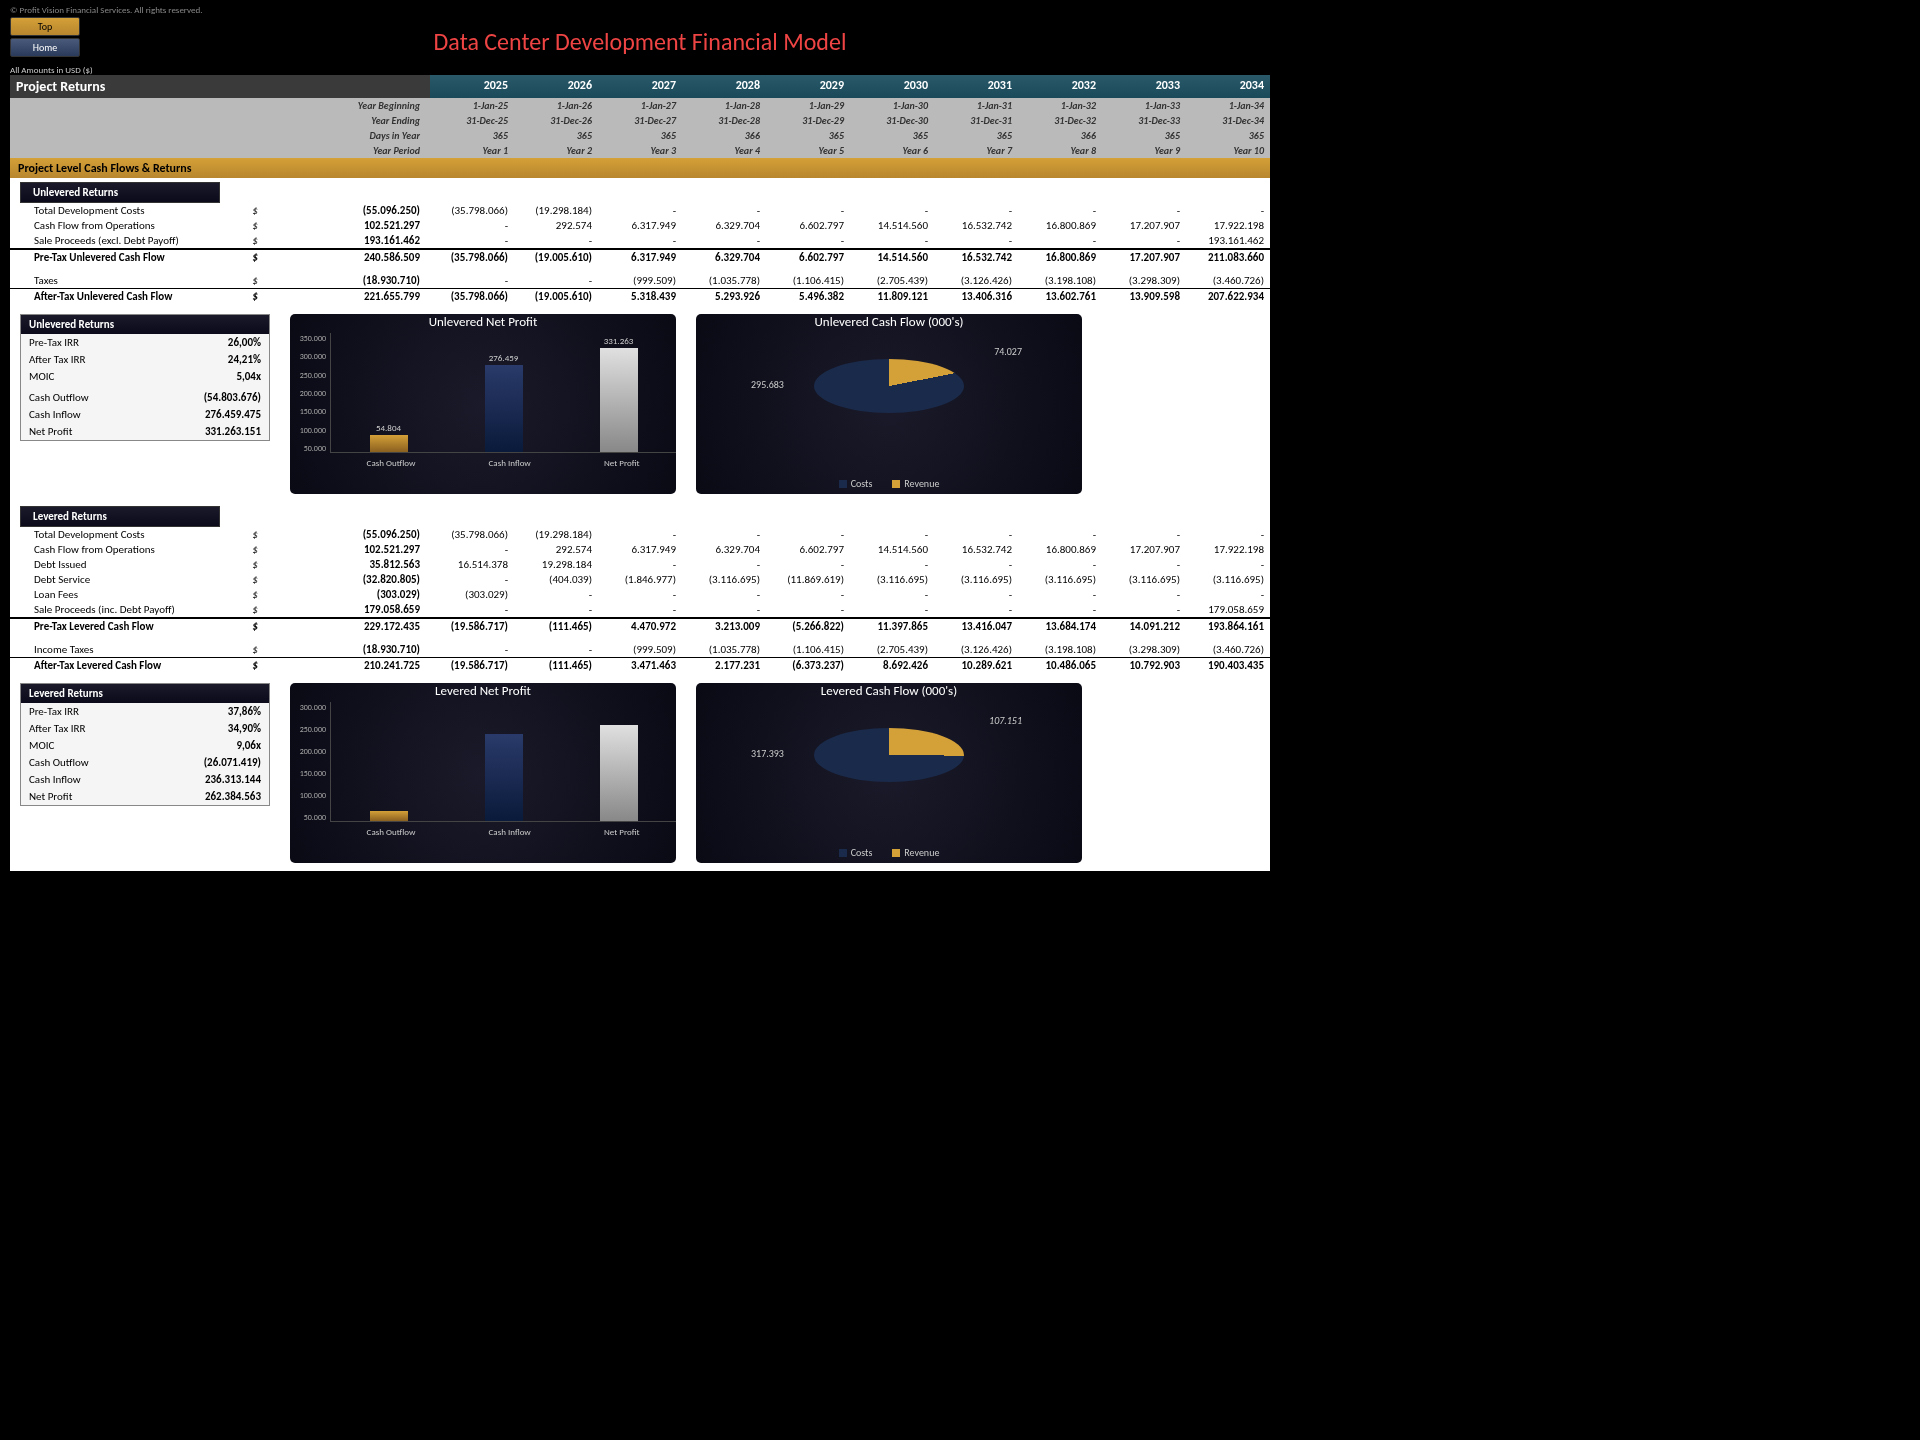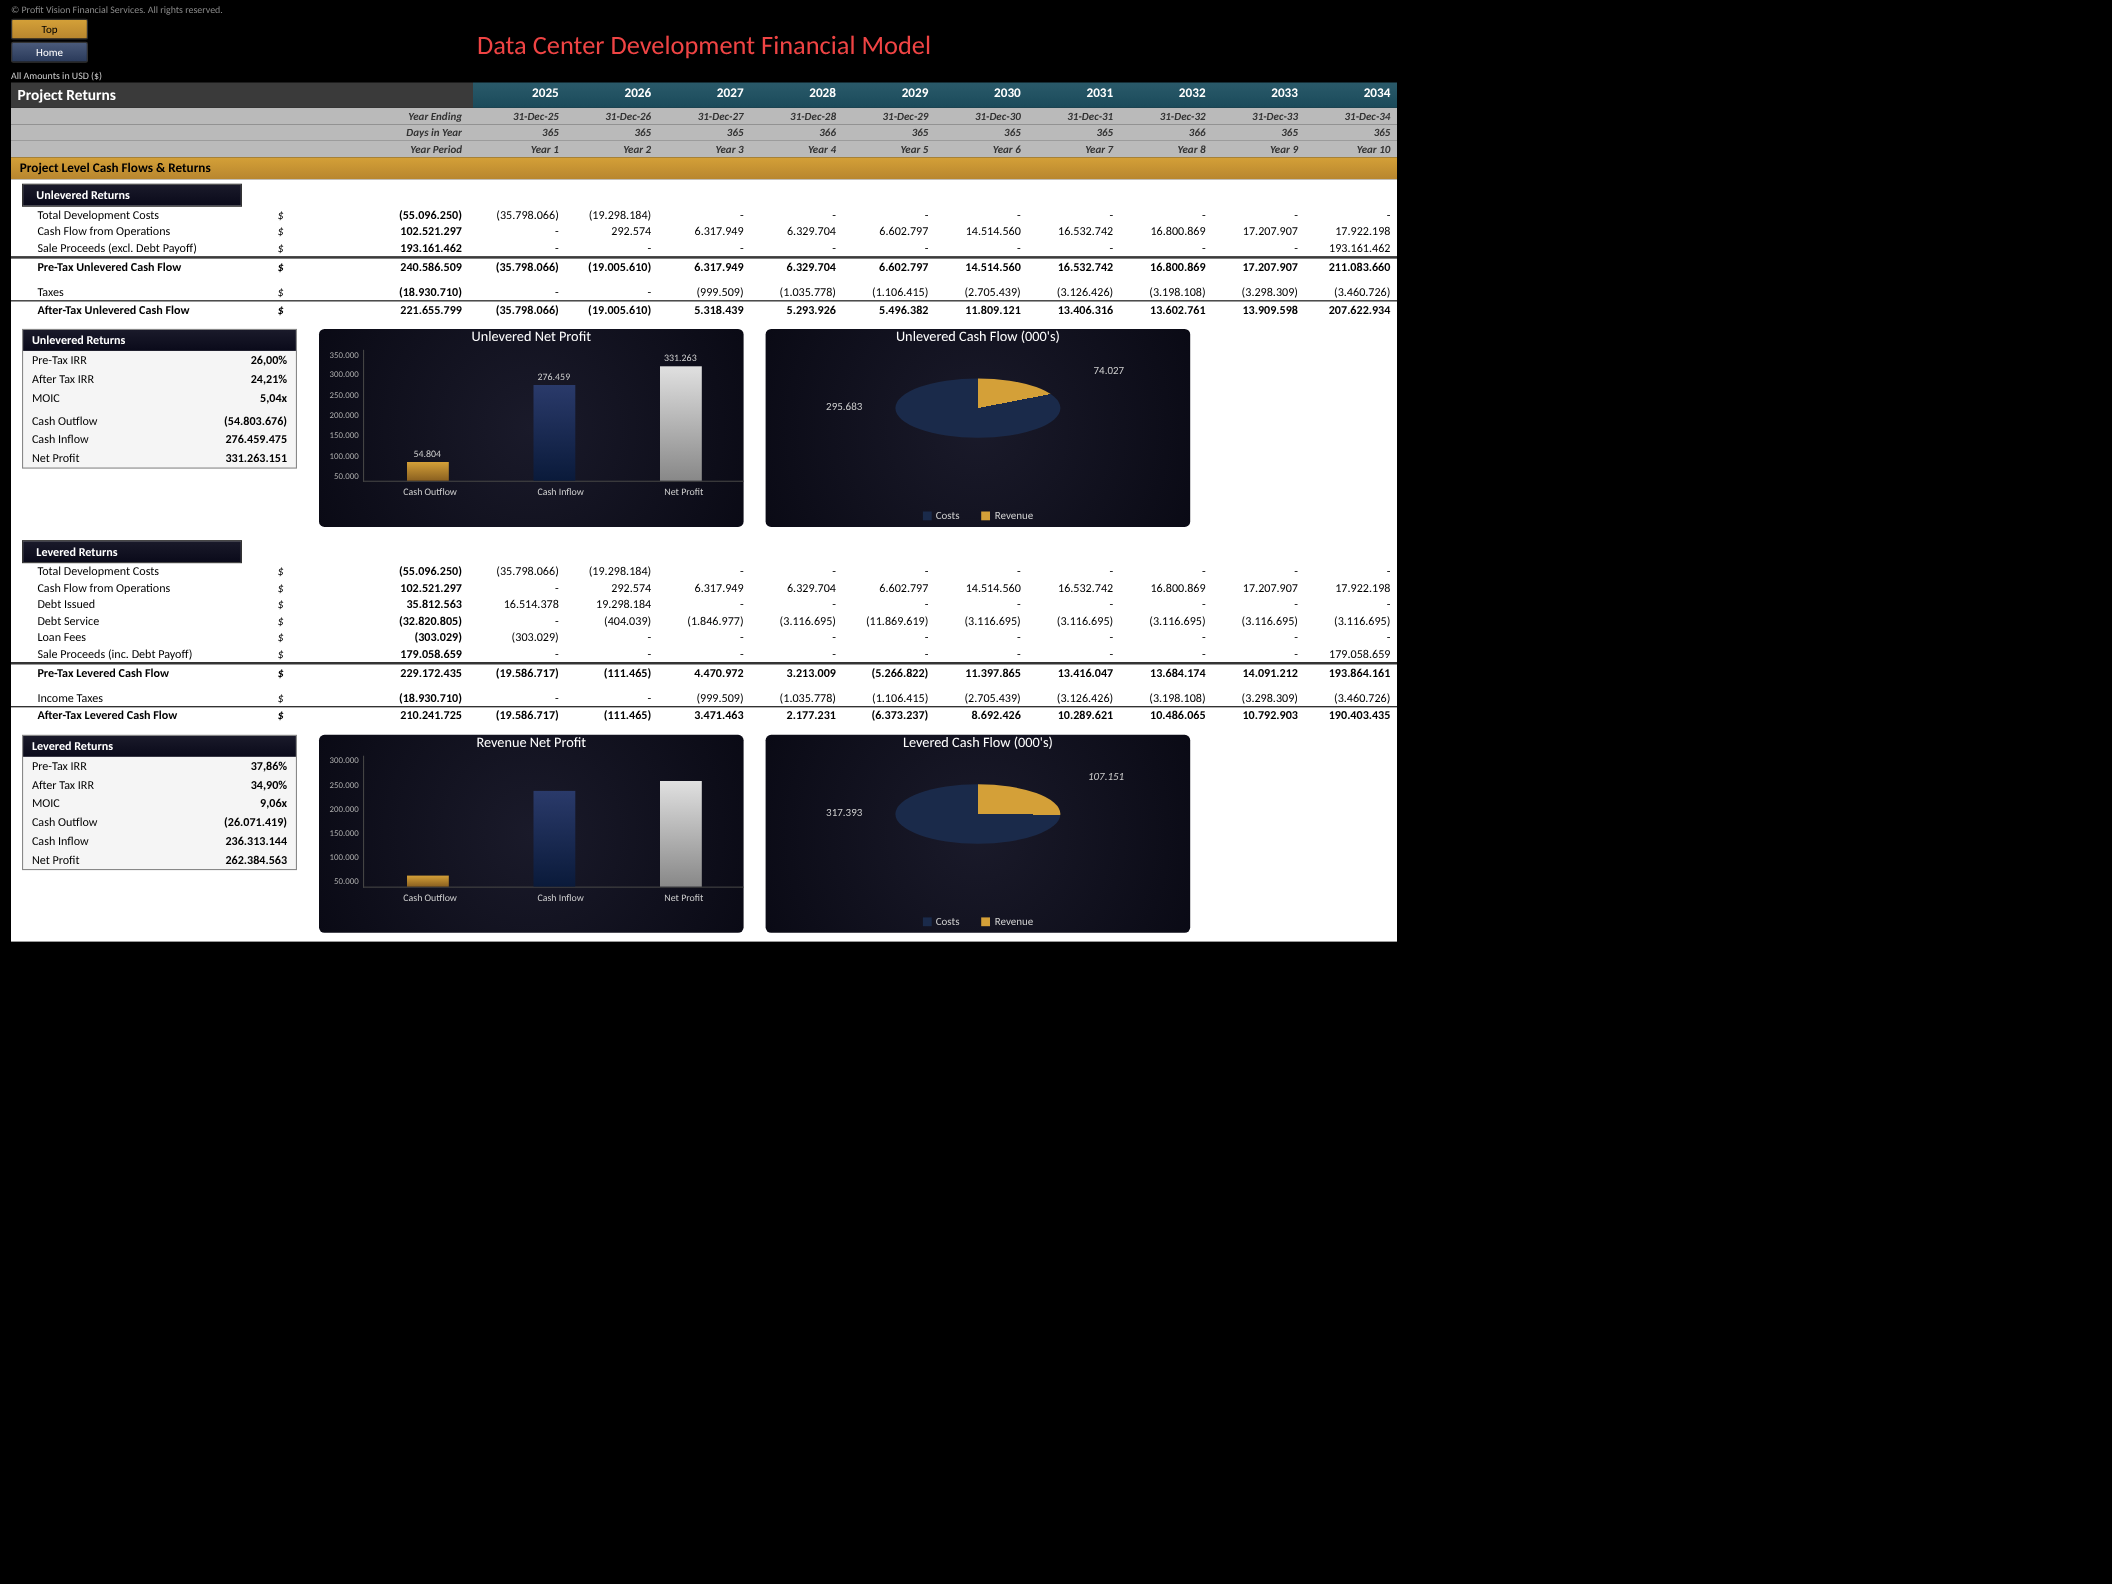--- a/index.html
+++ b/index.html
@@ -76,20 +76,33 @@
         <div class="year-cell">2030</div>
         <div class="year-cell">2031</div>
         <div class="year-cell">2032</div>
         <div class="year-cell">2033</div>
         <div class="year-cell">2034</div>
       </div>
   </div>
 
   <div id="sub-header-block">
       <div class="sub-header-row">
+        <div class="sub-hdr-label">Year Beginning</div>
+        <div class="sub-hdr-cell">1-Jan-25</div>
+        <div class="sub-hdr-cell">1-Jan-26</div>
+        <div class="sub-hdr-cell">1-Jan-27</div>
+        <div class="sub-hdr-cell">1-Jan-28</div>
+        <div class="sub-hdr-cell">1-Jan-29</div>
+        <div class="sub-hdr-cell">1-Jan-30</div>
+        <div class="sub-hdr-cell">1-Jan-31</div>
+        <div class="sub-hdr-cell">1-Jan-32</div>
+        <div class="sub-hdr-cell">1-Jan-33</div>
+        <div class="sub-hdr-cell">1-Jan-34</div>
+      </div>
+      <div class="sub-header-row">
         <div class="sub-hdr-label">Year Ending</div>
         <div class="sub-hdr-cell">31-Dec-25</div>
         <div class="sub-hdr-cell">31-Dec-26</div>
         <div class="sub-hdr-cell">31-Dec-27</div>
         <div class="sub-hdr-cell">31-Dec-28</div>
         <div class="sub-hdr-cell">31-Dec-29</div>
         <div class="sub-hdr-cell">31-Dec-30</div>
         <div class="sub-hdr-cell">31-Dec-31</div>
         <div class="sub-hdr-cell">31-Dec-32</div>
         <div class="sub-hdr-cell">31-Dec-33</div>
@@ -473,21 +486,21 @@
               <span>Cash Inflow</span>
               <span class="v">236.313.144</span>
             </div>
             <div class="returns-line">
               <span>Net Profit</span>
               <span class="v">262.384.563</span>
             </div>
           </div>
       </div>
       <div class="chart-box" id="chart2">
-          <div class="chart-title">Revenue Net Profit</div>
+          <div class="chart-title">Levered Net Profit</div>
           <div class="bar-chart">
             <div class="bar-yaxis">
               <span>50.000</span>
               <span>100.000</span>
               <span>150.000</span>
               <span>200.000</span>
               <span>250.000</span>
               <span>300.000</span>
             </div>
             <div class="bar-area">

